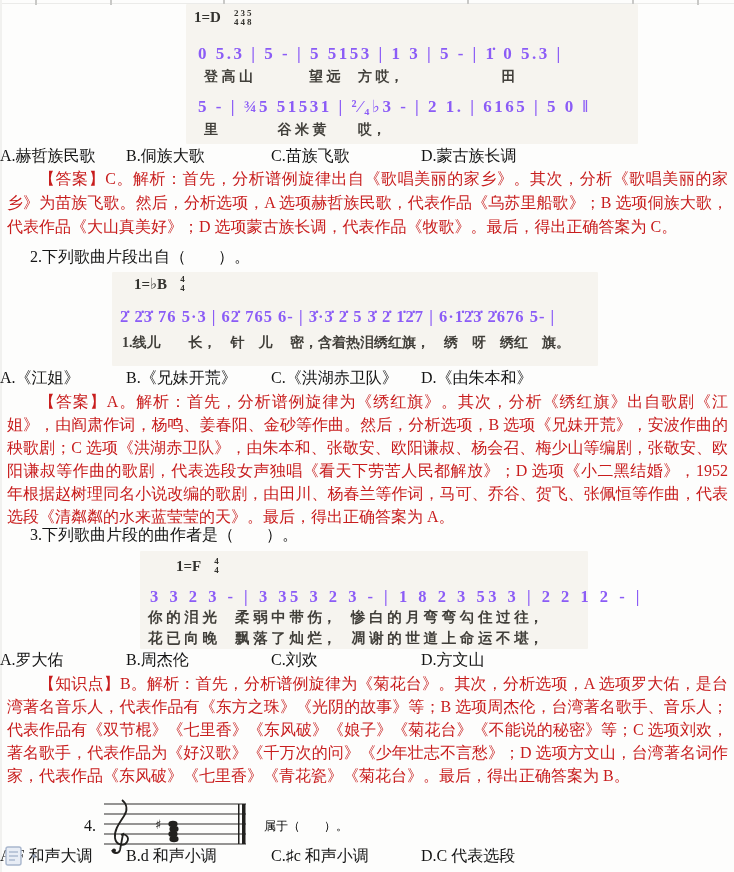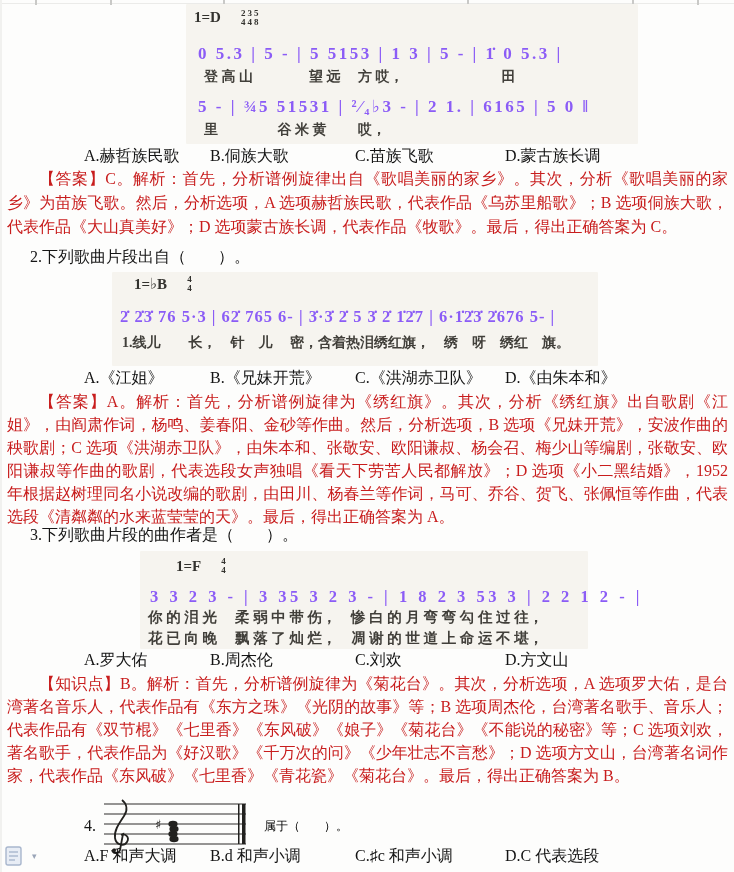--- a/index.html
+++ b/index.html
@@ -12,28 +12,28 @@
 
   
   .ruler{left:0;top:0;width:734px;height:3px;border-bottom:1px solid #ebebe9}
   .tick{position:absolute;top:0;width:2px;height:5px;background:#c9c9c7}
 
   
   .page-edge{left:0;top:0;width:2px;height:872px;background:#f1f1ef}
 
   
   .notation{background:#f6f4ef;border-radius:1px}
-  .keysig{position:absolute;font-weight:bold;font-size:15px;color:#33322e;display:flex;align-items:center;gap:19px;white-space:pre}
+  .keysig{position:absolute;font-weight:bold;font-size:15px;color:#33322e;display:flex;align-items:center;gap:12px;white-space:pre}
   .frac{display:inline-flex;flex-direction:column;align-items:center;line-height:1;font-size:9px;font-weight:bold;color:#33322e;margin:0 1px;vertical-align:middle}
   .frac span{display:block;height:9px}
   .notes{position:absolute;font-weight:bold;color:#8b5cf6;white-space:pre;font-family:"Liberation Serif","DejaVu Sans",serif}
   .lyrics{position:absolute;font-weight:600;color:#413f3a;white-space:pre;font-size:14px}
 
   
-  .opts{display:grid;grid-template-columns:126px 145px 150px auto;padding-left:84px;width:640px;font-size:16px;color:#141414;white-space:pre}
+  .opts{display:grid;grid-template-columns:126px 145px 150px auto;width:640px;font-size:16px;color:#141414;white-space:pre}
 
   
   .stem{font-size:16px;color:#161616;white-space:pre}
 
   
   .para{width:721px;font-size:16px;line-height:23px;text-align:justify;text-indent:2em;color:#c81d1d;word-break:break-all}
   .para.first{line-height:24px}
 
   
   .q4row{display:flex;align-items:center;gap:4px}

